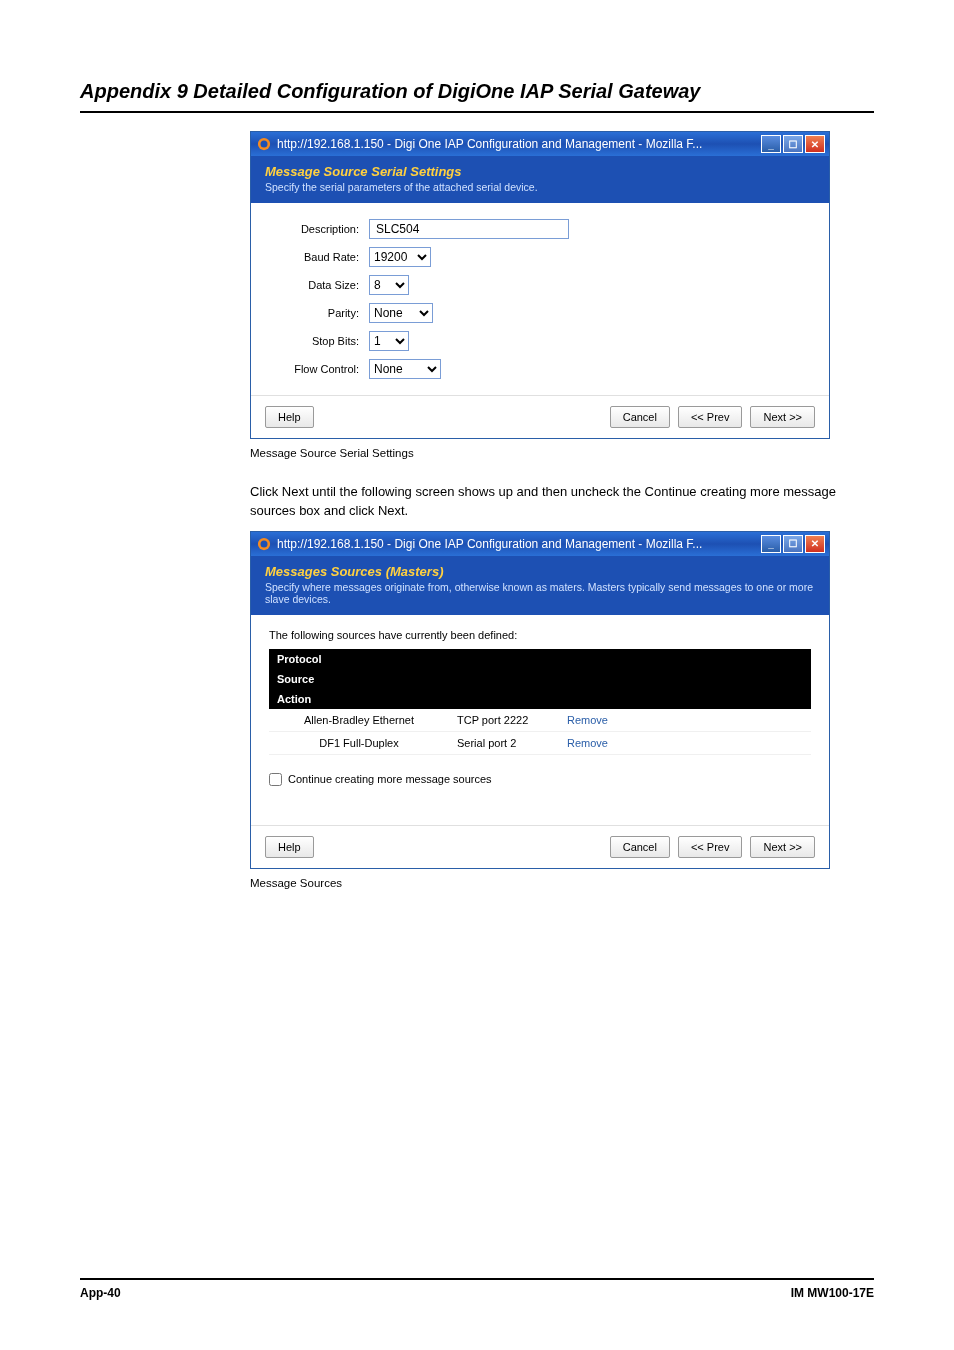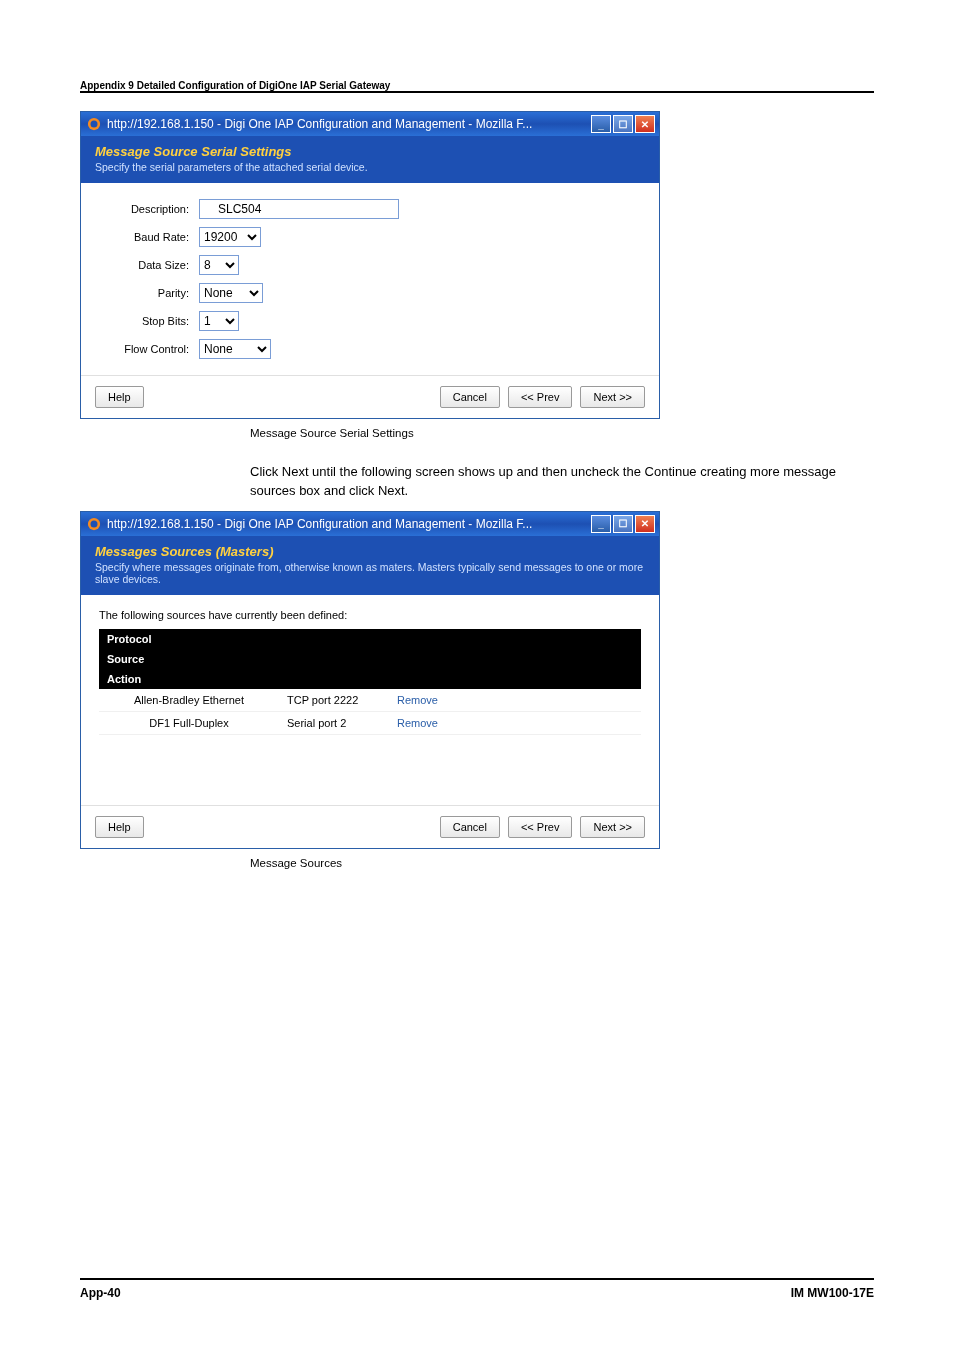--- a/index.html
+++ b/index.html
@@ -1,41 +1,41 @@
 <!DOCTYPE html>
 <html><head>
 <meta charset="utf-8">
 <style>
   * { box-sizing: border-box; margin: 0; padding: 0; }
   body { width: 954px; height: 1350px; background: #fff; font-family: Arial, Helvetica, sans-serif; color: #000; position: relative; }
   .page { padding: 80px 80px 0 80px; }
-  .appendix-header { font-size: 10px; font-weight: bold; padding-bottom: 0; border-bottom: 2px solid #000; margin-bottom: 18px; }
+  .appendix-header { font-size: 20px; font-weight: bold; padding-bottom: 8px; border-bottom: 2px solid #000; margin-bottom: 18px; font-style: italic; }
   .body-text { font-size: 13px; line-height: 1.45; margin-left: 170px; margin-right: 10px; margin-bottom: 10px; }
-  .dialog-wrap { margin-bottom: 8px; }
+  .dialog-wrap { margin-left: 170px; margin-bottom: 8px; }
   .caption { font-size: 11.5px; margin-left: 170px; margin-bottom: 24px; }
 
   .win { width: 580px; border: 1px solid #2a5ea8; font-family: Tahoma, Arial, sans-serif; font-size: 11px; background: #fff; }
   .titlebar { display: flex; align-items: center; background: linear-gradient(to bottom, #2a6fd6 0%, #1d50b3 50%, #2a6fd6 100%); color: #fff; height: 24px; padding: 0 4px 0 6px; font-size: 12px; }
   .titlebar .ff-icon { width: 14px; height: 14px; margin-right: 6px; flex-shrink: 0; }
   .titlebar .title-text { flex: 1; white-space: nowrap; overflow: hidden; }
   .winbtns { display: flex; gap: 2px; }
   .winbtn { width: 20px; height: 18px; border: 1px solid #fff; background: linear-gradient(to bottom,#5a8de0,#2a5ea8); display: flex; align-items: center; justify-content: center; font-size: 10px; font-weight: bold; color: #fff; }
   .winbtn.maxbtn { background: linear-gradient(to bottom,#7aa7e8,#4a74c0); }
   .winbtn.closebtn { background: linear-gradient(to bottom,#f08050,#d03020); font-family: Arial; }
 
   .panel-head { background: #1d50b3; color: #fff; padding: 8px 14px 10px 14px; }
   .panel-title { font-style: italic; font-weight: bold; font-size: 13px; margin-bottom: 2px; color: #ffd040; }
   .panel-sub { font-size: 10.5px; color: #cfe0ff; }
 
   .dlg-body { padding: 16px 18px 8px 18px; min-height: 170px; }
   .dlg-body2 { padding: 14px 18px 8px 18px; min-height: 210px; }
 
   .form-row { display: flex; align-items: center; margin-bottom: 8px; }
   .form-label { width: 100px; text-align: right; padding-right: 10px; color: #000; font-size: 11px; }
-  .txt { border: 1px solid #7a9dd6; padding: 2px 18px; font-size: 12px; height: 20px; width: 200px; }
+  .txt { border: 1px solid #7a9dd6; padding: 2px 6px; font-size: 12px; height: 20px; width: 200px; }
   .sel { border: 1px solid #7a9dd6; font-size: 12px; height: 20px; background: #fff; }
   .sel.v19200 { width: 62px; }
   .sel.v8 { width: 40px; }
   .sel.vnone { width: 64px; }
   .sel.v1 { width: 40px; }
   .sel.vnone2 { width: 72px; }
 
   .dlg-footer { display: flex; justify-content: space-between; padding: 10px 14px; border-top: 1px solid #e0e0e0; }
   .btn { border: 1px solid #9a9a9a; background: linear-gradient(to bottom,#fff,#e8e8e8); padding: 2px 12px; font-size: 11px; height: 22px; border-radius: 2px; }
   .btn-group { display: flex; gap: 8px; }
@@ -151,20 +151,24 @@
         <div class="tbl-row">
           <div class="td-protocol">Allen-Bradley Ethernet</div>
           <div class="td-source">TCP port 2222</div>
           <div class="td-action lnk">Remove</div>
         </div>
         <div class="tbl-row">
           <div class="td-protocol">DF1 Full-Duplex</div>
           <div class="td-source">Serial port 2</div>
           <div class="td-action lnk">Remove</div>
         </div>
+        <div class="chk-row">
+          <input type="checkbox" class="chk" style="">
+          <span>Continue creating more message sources</span>
+        </div>
       </div>
       <div class="dlg-footer">
         <button class="btn">Help</button>
         <div class="btn-group">
           <button class="btn">Cancel</button>
           <button class="btn">&lt;&lt; Prev</button>
           <button class="btn">Next &gt;&gt;</button>
         </div>
       </div>
     </div>

